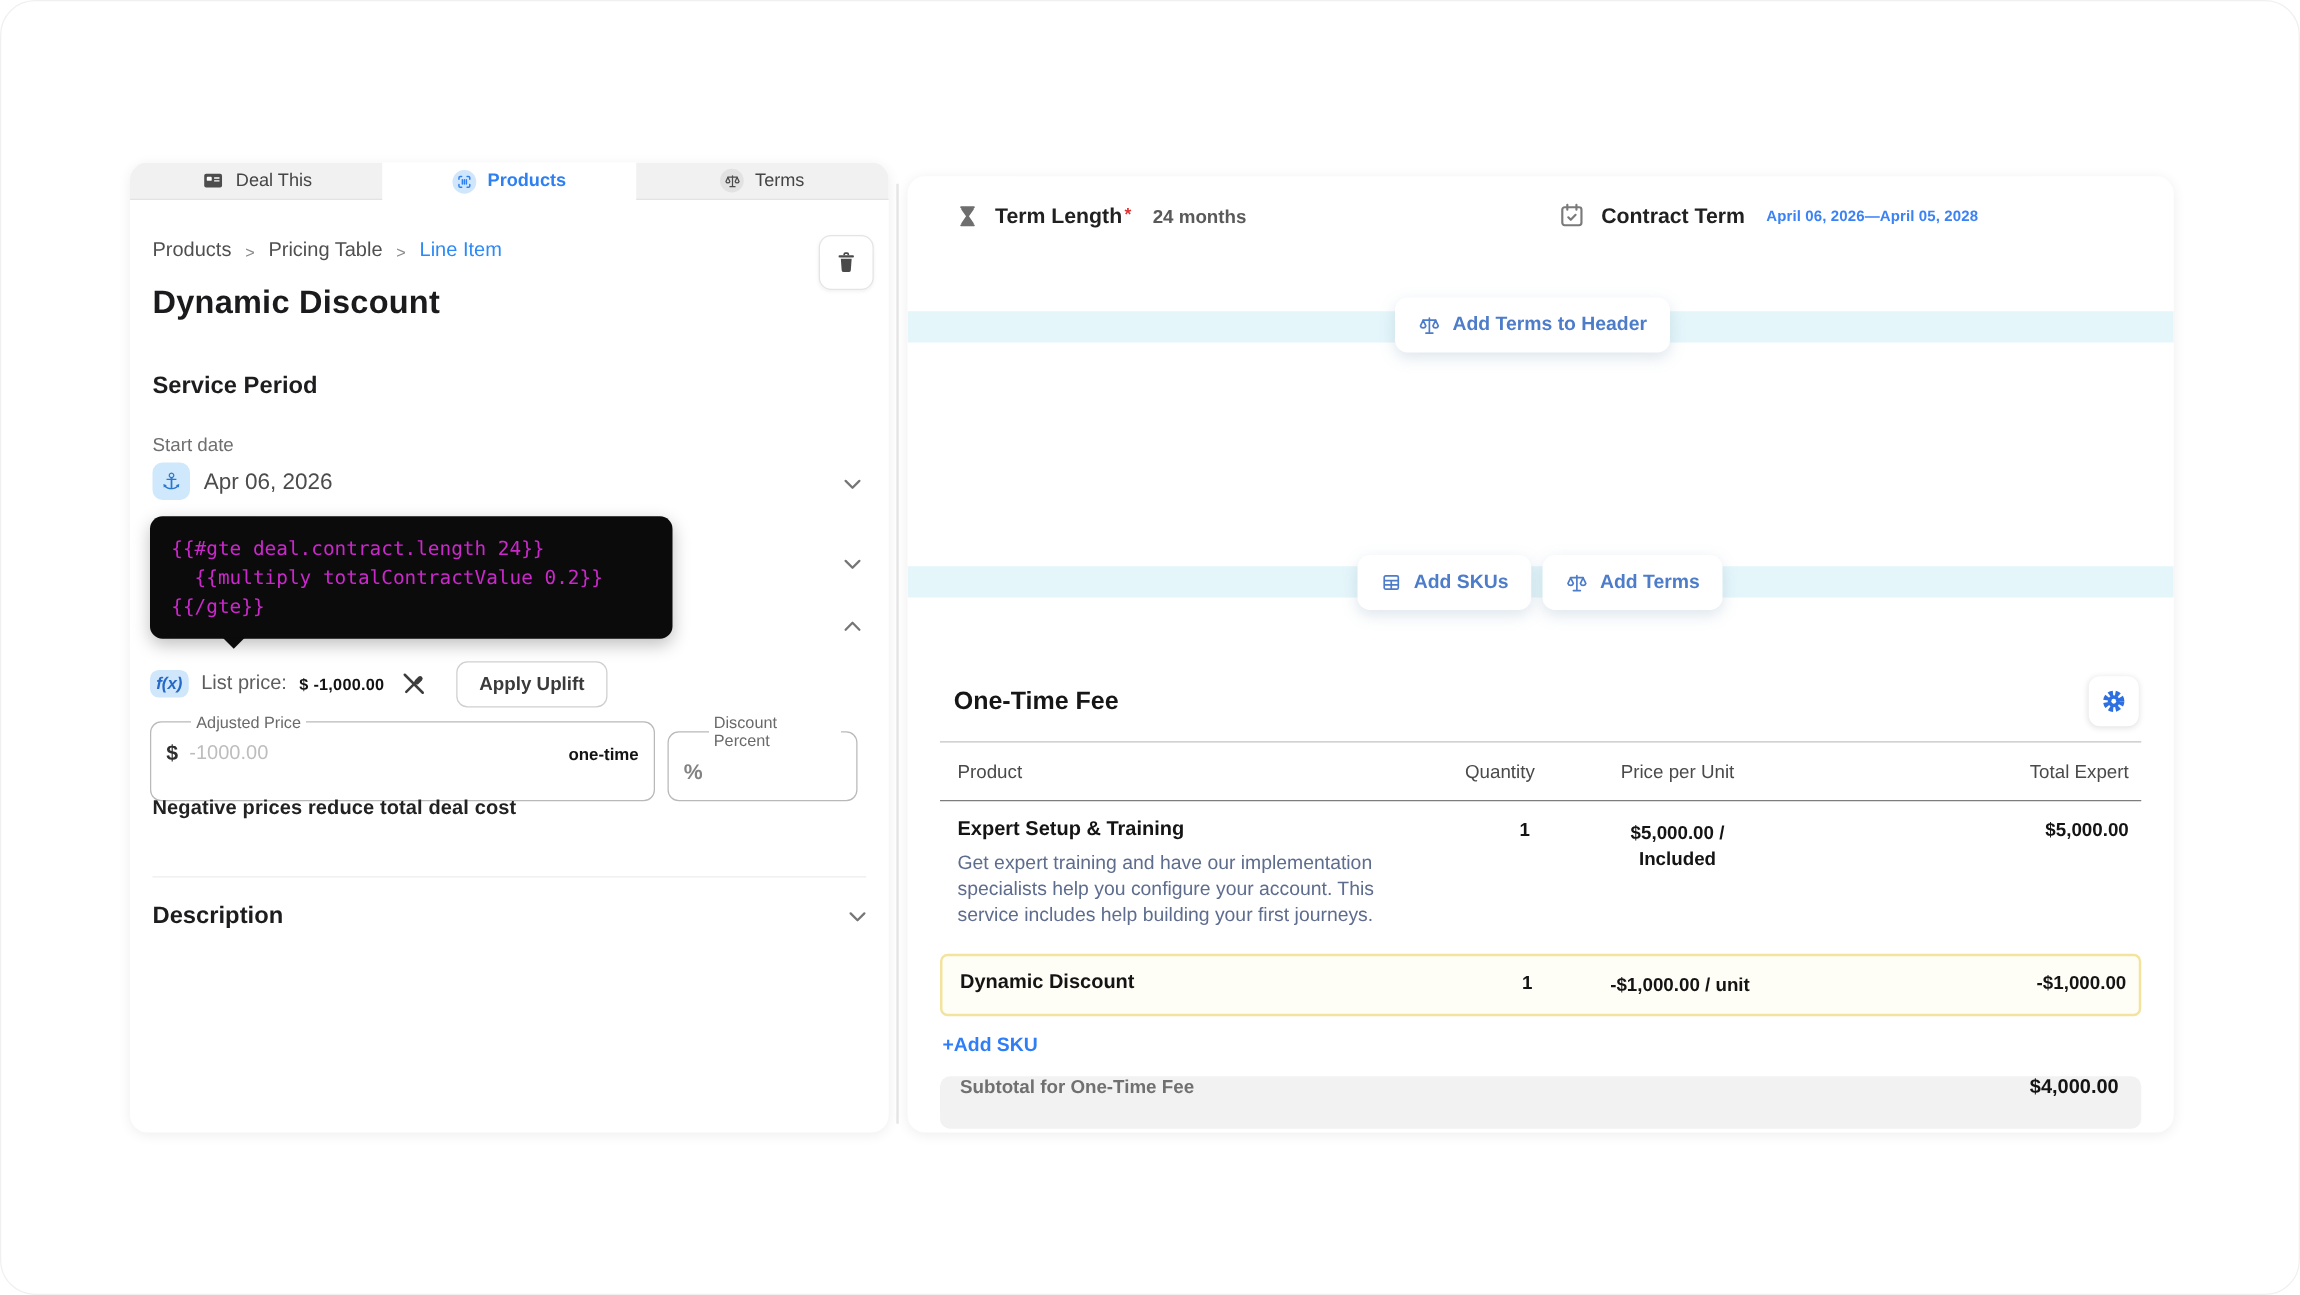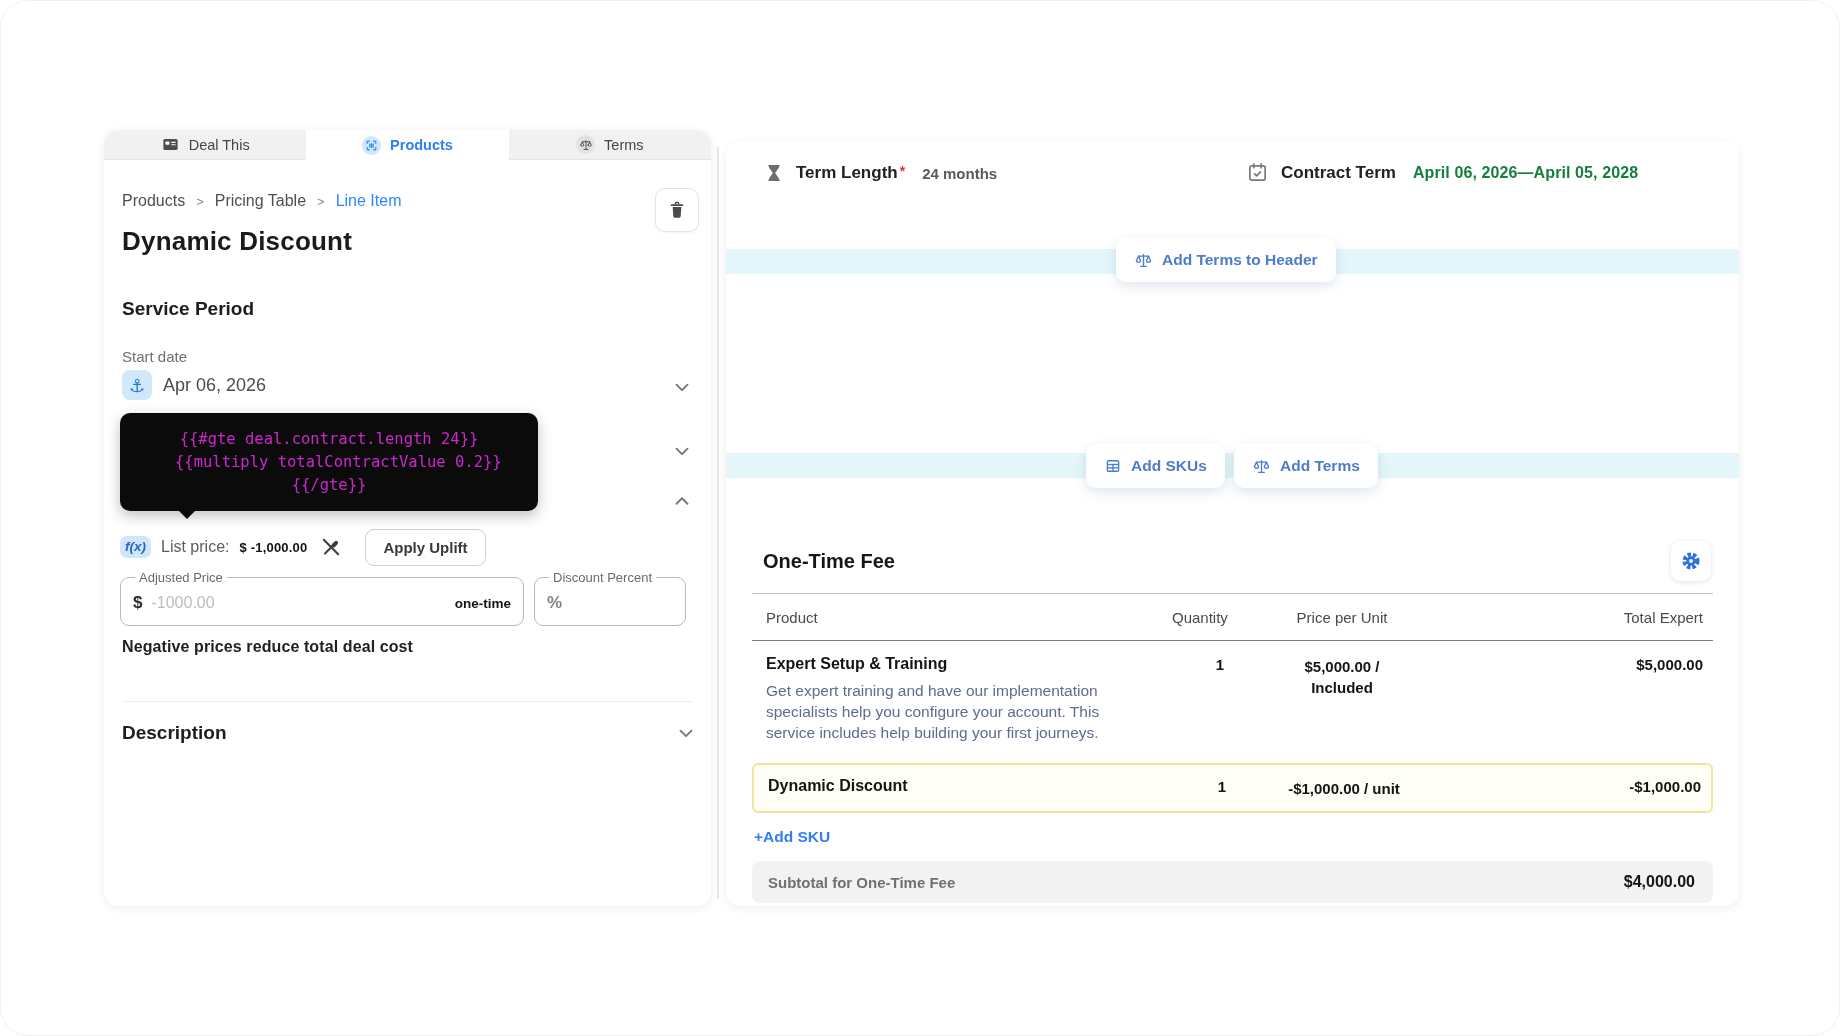--- a/index.html
+++ b/index.html
@@ -36,34 +36,34 @@
     color:#2b76cf; font-size:18px; font-family:"DejaVu Sans", sans-serif; }
   .date-text { font-size:18px; color:#4c4c4c; }
 
   .chev { position:absolute; right:18px; width:22px; height:22px; cursor:pointer; }
   .chev-1 { top:246px; } .chev-2 { top:310px; } .chev-3 { top:360px; }
 
   .code-tip { position:absolute; left:16px; top:283px; width:418px; background:#0b0b0b; border-radius:10px;
     padding:15px 17px 14px; box-shadow:0 5px 14px rgba(0,0,0,.25); }
   .code-tip:after { content:""; position:absolute; left:58px; bottom:-8px; border-left:9px solid transparent;
     border-right:9px solid transparent; border-top:9px solid #0b0b0b; }
-  .code-line { font-family:"DejaVu Sans Mono", monospace; font-size:15.5px; line-height:23px; color:#cb28cb; white-space:pre;text-align:center; }
+  .code-line { font-family:"DejaVu Sans Mono", monospace; font-size:15.5px; line-height:23px; color:#cb28cb; white-space:pre; }
 
   .price-row { position:absolute; left:16px; top:398px; height:38px; display:flex; align-items:center; gap:10px; }
   .fx-badge { background:#cfe6fb; color:#2668c5; font-size:13.5px; font-weight:bold; font-style:italic;
     border-radius:7px; padding:3px 5px 4px; cursor:pointer; }
   .lp-label { font-size:16px; color:#5d5d5d; }
   .lp-value { font-size:13px; font-weight:bold; color:#121212; letter-spacing:.2px; }
   .wand-btn { width:28px; height:28px; display:flex; align-items:center; justify-content:center; cursor:pointer; }
   .uplift-btn { margin-left:10px; background:#fff; border:1.5px solid #cfcfcf; border-radius:9px; padding:9px 17px;
     font-size:15px; font-weight:bold; color:#3a3a3a; cursor:pointer; font-family:inherit; }
 
   .fields-row { position:absolute; left:16px; top:440px; display:flex; gap:10px; }
   fieldset { border:1px solid #b9b9b9; border-radius:9px; padding:5px 12px 9px; background:#fff; }
-  fieldset legend { font-size:13px; color:#6a6a6a; padding:0 4px; margin-left:2px; }
+  fieldset legend { font-size:13px; color:#6a6a6a; padding:0 4px; margin-left:20px; }
   .adj-fieldset { width:404px; }
   .disc-fieldset { width:152px; }
   .field-inner { display:flex; align-items:center; gap:9px; height:26px; }
   .currency { font-size:17px; font-weight:bold; color:#2f2f2f; }
   .adj-input { border:none; outline:none; flex:1; font-size:16px; color:#3a3a3a; font-family:inherit; min-width:0; }
   .adj-input::placeholder { color:#bdbdbd; }
   .one-time { font-size:13.5px; font-weight:bold; color:#141414; }
   .pct-symbol { font-size:17px; font-weight:bold; color:#828282; }
 
   .helper-text { position:absolute; left:18px; top:508px; font-size:16px; font-weight:bold; color:#222; letter-spacing:.1px; }
@@ -77,21 +77,21 @@
   
   .right-card { position:absolute; left:725px; top:140px; width:1013px; height:765px; background:#fff;
     border-radius:14px; box-shadow:0 2px 10px rgba(0,0,0,.07); overflow:hidden; }
 
   .term-group { position:absolute; top:20px; display:flex; align-items:center; gap:12px; }
   .term-group.g1 { left:38px; }
   .term-group.g2 { left:520px; }
   .term-label { font-size:17px; font-weight:bold; color:#212121; }
   .req-star { color:#e03131; font-size:14px; font-weight:bold; vertical-align:top; margin-left:2px; }
   .term-value { font-size:15px; font-weight:bold; color:#5a5a5a; margin-left:5px; }
-  .ct-value { font-size:16px; font-weight:bold; color:#15803d; margin-left:5px; letter-spacing:.1px; }
+  .ct-value { font-size:12px; font-weight:bold; color:#3b82f6; margin-left:5px; letter-spacing:.1px; }
 
   .cyan-band { position:absolute; left:0; right:0; height:25px; background:#e4f6fa; }
   .band-1 { top:108px; } .band-2 { top:312px; }
   .float-btn { position:absolute; height:44px; background:#fff; border-radius:10px; border:none;
     box-shadow:0 4px 12px rgba(120,150,180,.25); display:flex; align-items:center; gap:9px; padding:0 18px;
     font-size:15.5px; font-weight:bold; color:#4d7cc9; cursor:pointer; font-family:inherit; }
   .btn-ath { top:97px; left:390px; }
   .btn-skus { top:303px; left:360px; }
   .btn-terms { top:303px; left:508px; }
 
@@ -114,21 +114,21 @@
   .prod-desc { font-size:15.5px; color:#5e6c8e; line-height:21px; max-width:400px; margin-top:7px; padding-left:14px; }
   .cell-qty { text-align:right; padding-right:8px; font-size:15px; font-weight:bold; color:#141414; padding-top:1px; }
   .cell-ppu { text-align:center; font-size:15px; font-weight:bold; color:#141414; line-height:21px; padding-top:1px; }
   .cell-total { text-align:right; padding-right:10px; font-size:15px; font-weight:bold; color:#141414; padding-top:1px; }
 
   .hl-row { border:2px solid #f2e49e; background:#fffef6; border-radius:6px; padding:12px 0; margin-top:4px; cursor:pointer; }
 
   .add-sku { margin-top:15px; padding-left:2px; font-size:15.5px; font-weight:bold; color:#2f7ef7; cursor:pointer; display:inline-block; }
 
   .subtotal-bar { margin-top:15px; height:42px; background:#f2f2f3; border-radius:8px;
-    display:flex; align-items:center; justify-content:space-between; padding:0 16px 0 16px; }
+    display:flex; align-items:flex-start; justify-content:space-between; padding:0 16px 0 16px; }
   .subtotal-label { font-size:15px; font-weight:bold; color:#707070; }
   .subtotal-value { font-size:16px; font-weight:bold; color:#141414; padding-right:2px; }
 
   svg { display:block; }
 </style>
 </head>
 <body>
 
 <div class="canvas">
 

